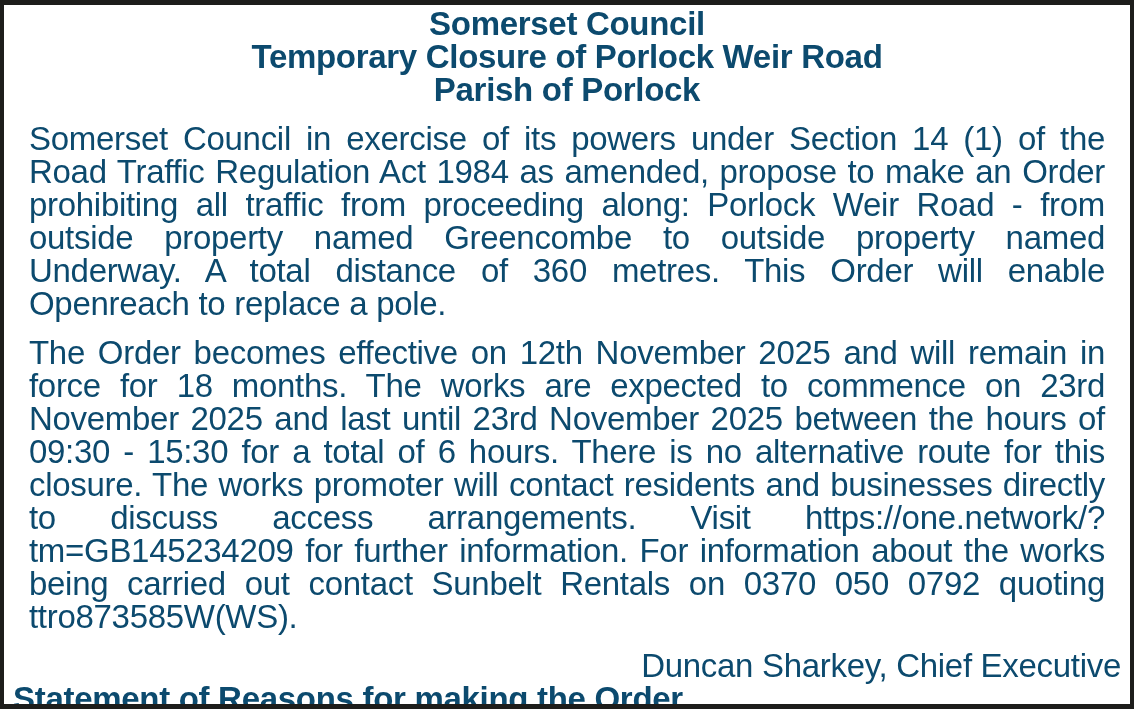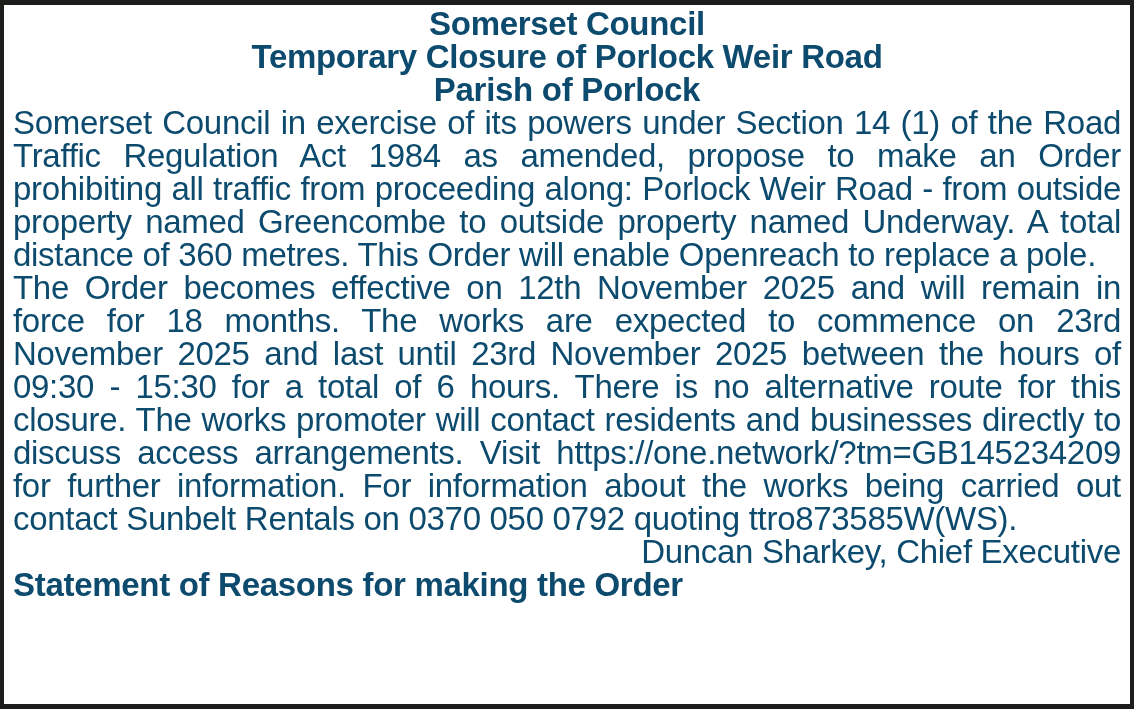--- a/index.html
+++ b/index.html
@@ -22,21 +22,21 @@
     line-height: 33px;
     letter-spacing: -0.3px;
     overflow: hidden;
   }
   .hdr {
     text-align: center;
     font-weight: bold;
     margin: 0;
   }
   .body-para {
-    margin: 0;
+    margin: 16px;
     text-align: justify;
     overflow-wrap: break-word;
   }
   .sig-line {
     margin: 0;
     text-align: right;
   }
   .statement-heading {
     margin: 0;
     text-align: left;

